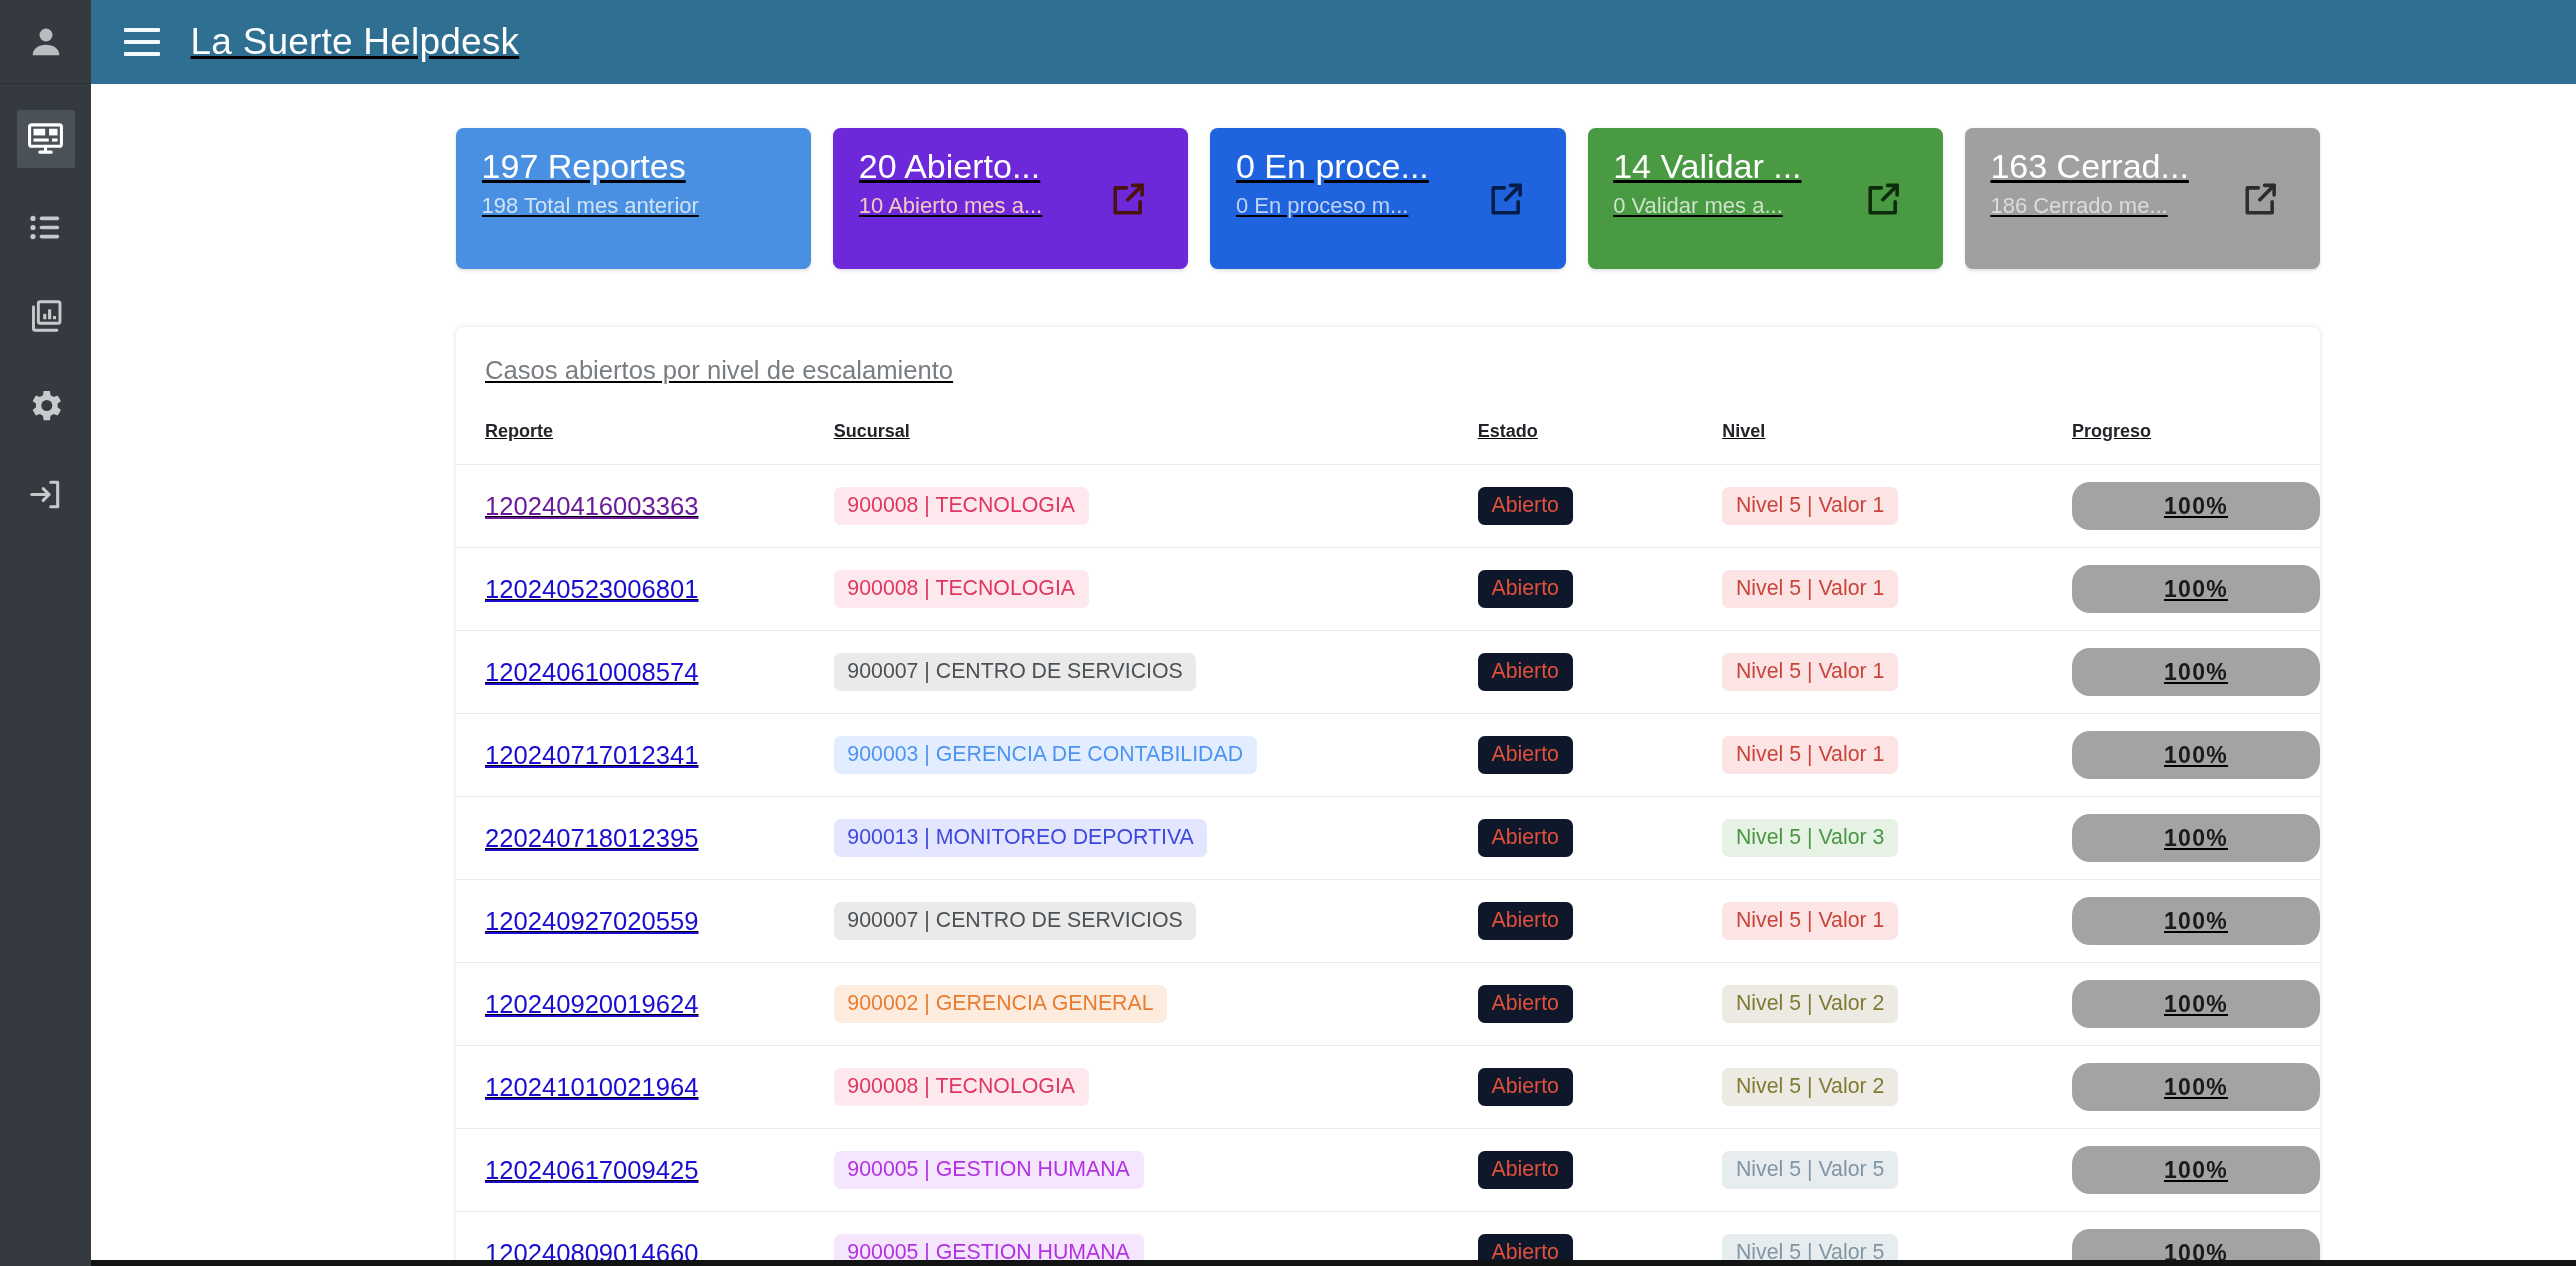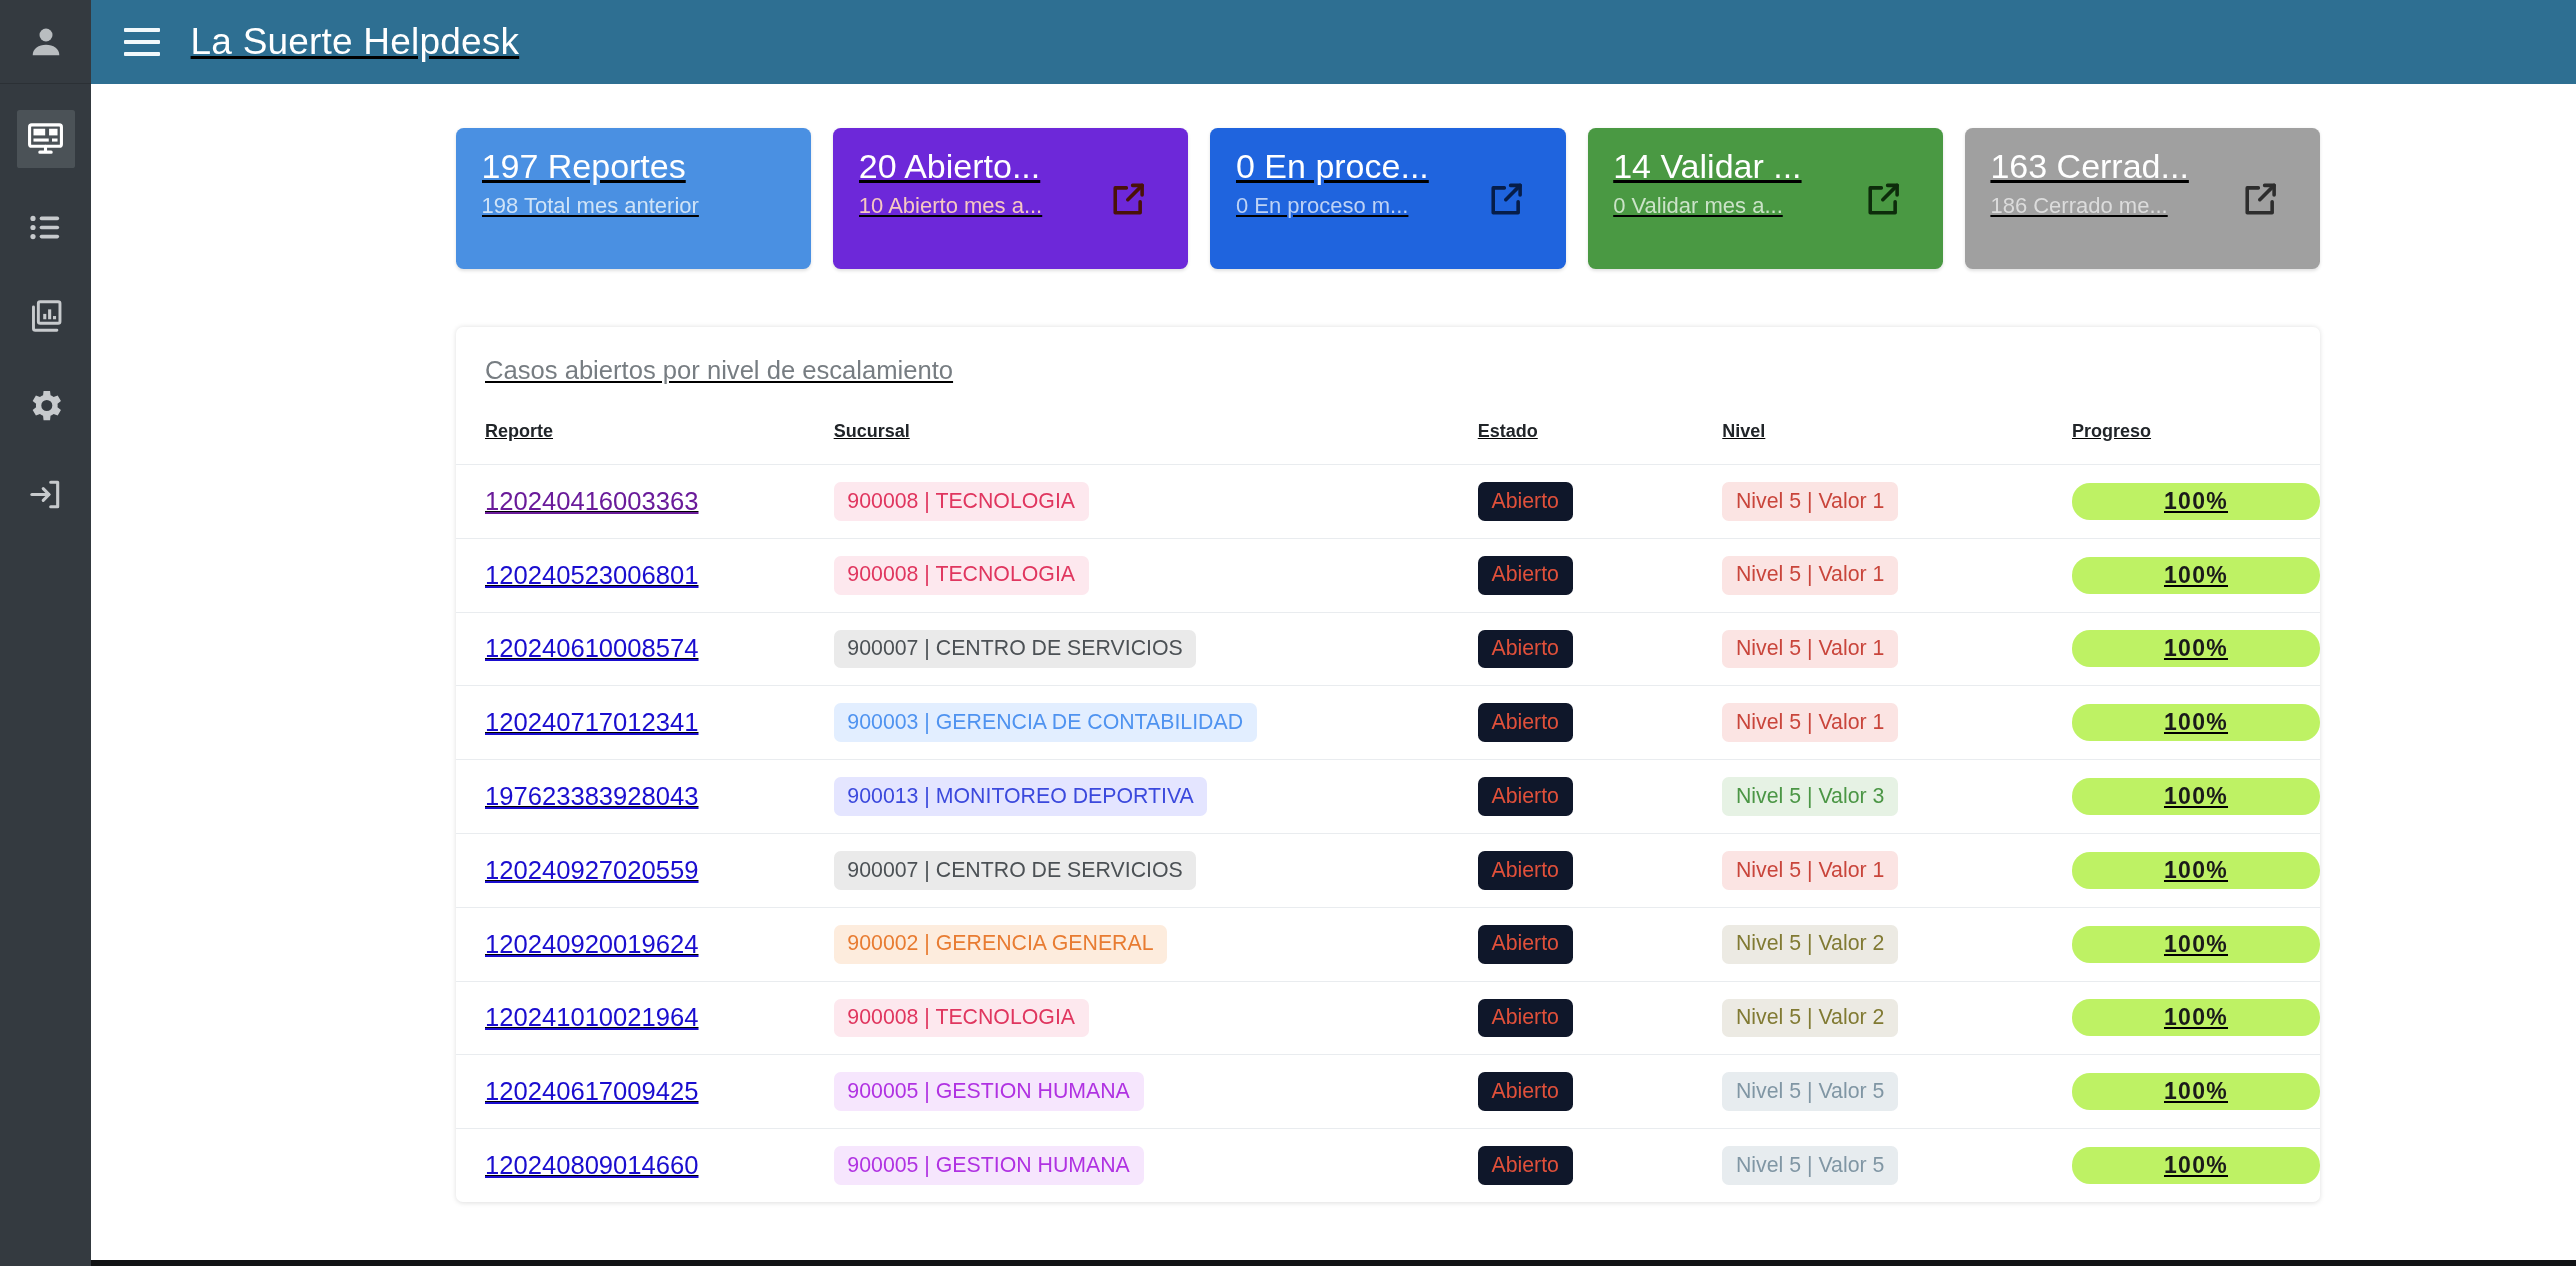--- a/index.html
+++ b/index.html
@@ -194,23 +194,23 @@
   .chip.est-abierto { background: #0f172a; color: #e0503a; }
 
   
   .chip.niv-v1 { background: #fbe4e3; color: #c9453b; }
   .chip.niv-v2 { background: #eceae3; color: #817a33; }
   .chip.niv-v3 { background: #e6f2e4; color: #4b9645; }
   .chip.niv-v5 { background: #e7ecef; color: #8096a4; }
 
   .progress-wrap { width: 248px; }
   .progress-bar {
-    height: 37px;
+    height: 48px;
     border-radius: 18px;
-    background: #bef264;
+    background: #a3a3a3;
     display: flex; align-items: center; justify-content: center;
     color: #1a1a1a;
     font-size: 23px;
     font-weight: 700;
     letter-spacing: 1.3px;
   }
 
   
   #bottom-fade {
     position: absolute;
@@ -415,21 +415,21 @@
                   <td><span class="chip suc-gcont">900003 | GERENCIA DE CONTABILIDAD</span></td>
                   <td><span class="chip est-abierto">Abierto</span></td>
                   <td><span class="chip niv-v1">Nivel 5 | Valor 1</span></td>
                   <td>
                     <div class="progress-wrap">
                       <div class="progress-bar">100%</div>
                     </div>
                   </td>
                 </tr>
                 <tr>
-                  <td class="col-rep"><a class="rep-link">197623383928043</a></td>
+                  <td class="col-rep"><a class="rep-link">220240718012395</a></td>
                   <td><span class="chip suc-mond">900013 | MONITOREO DEPORTIVA</span></td>
                   <td><span class="chip est-abierto">Abierto</span></td>
                   <td><span class="chip niv-v3">Nivel 5 | Valor 3</span></td>
                   <td>
                     <div class="progress-wrap">
                       <div class="progress-bar">100%</div>
                     </div>
                   </td>
                 </tr>
                 <tr>

